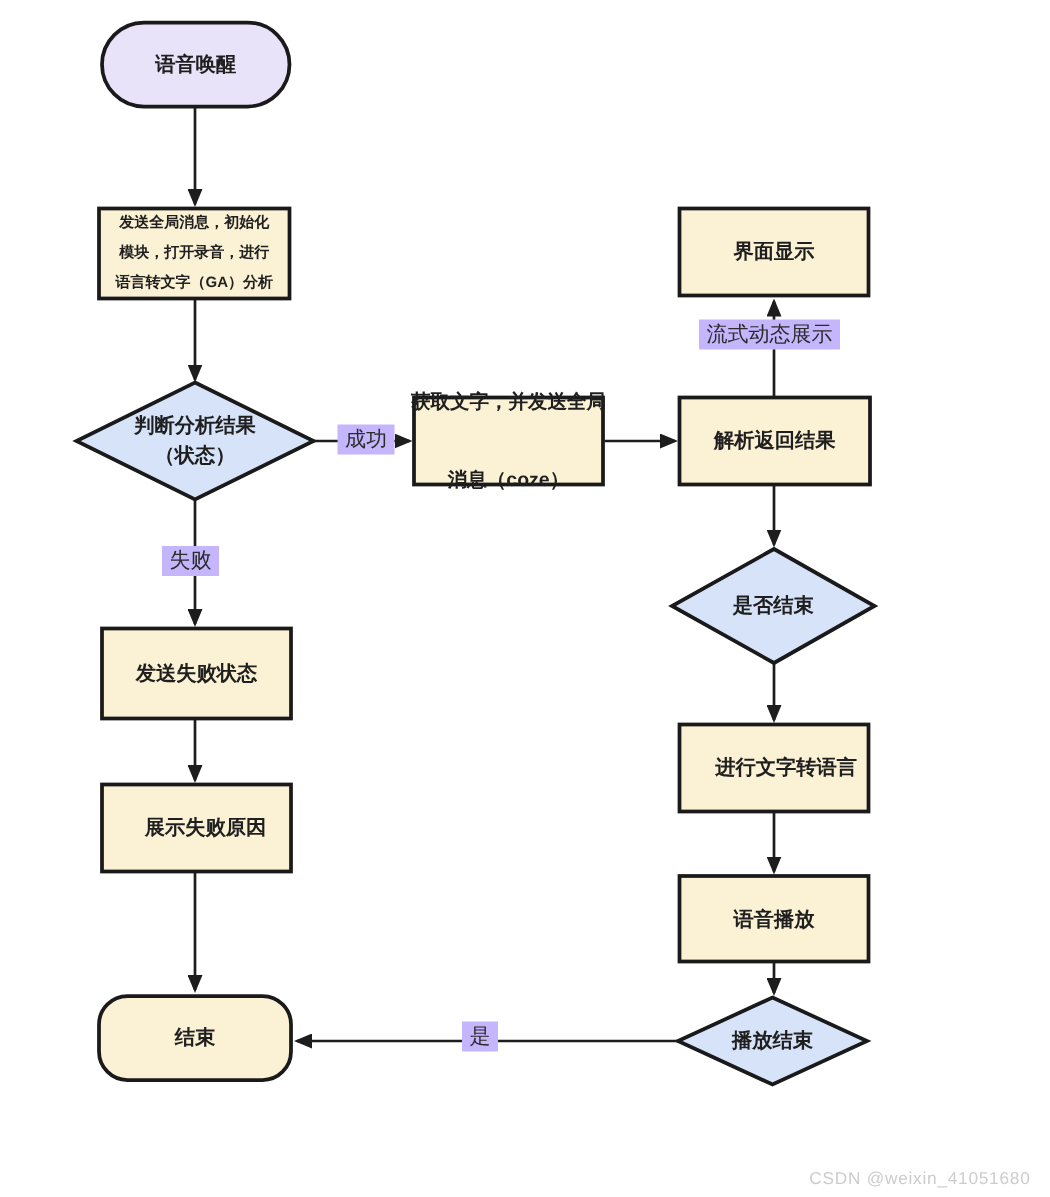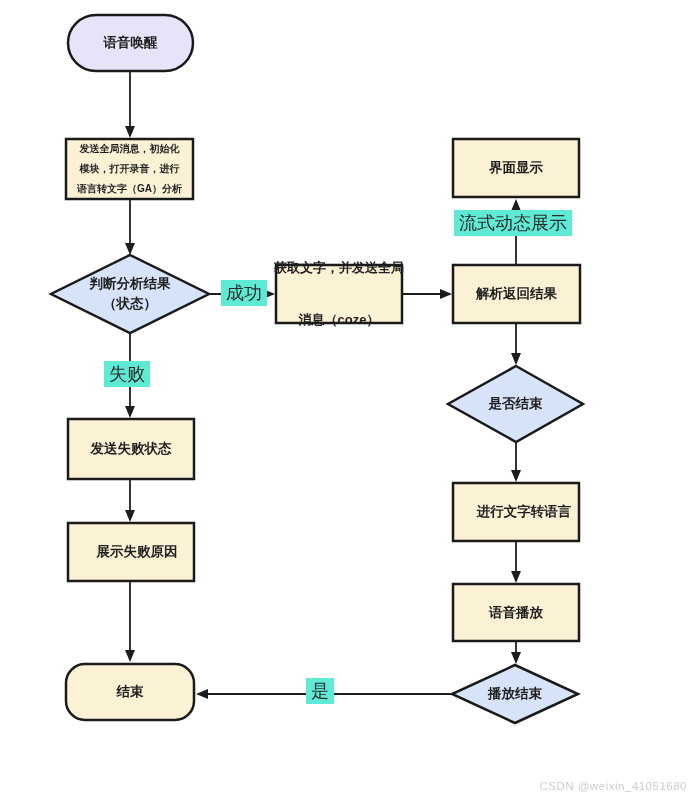--- a/index.html
+++ b/index.html
@@ -40,23 +40,23 @@
     font-size: 13.5px;
     font-weight: bold;
     color: #1f1f1f;
     line-height: 20px;
     pointer-events: none;
     white-space: nowrap;
   }
   .edge-label {
     position: absolute;
     transform: translate(-50%, -50%);
-    background: #5eead4;
+    background: #c4b5fd;
     padding: 1px 5px;
-    font-size: 18px;
+    font-size: 14px;
     font-weight: normal;
     color: #2b2b2b;
     white-space: nowrap;
     pointer-events: none;
   }
   .watermark {
     position: absolute;
     right: 13px;
     bottom: 6px;
     font-size: 11.5px;

